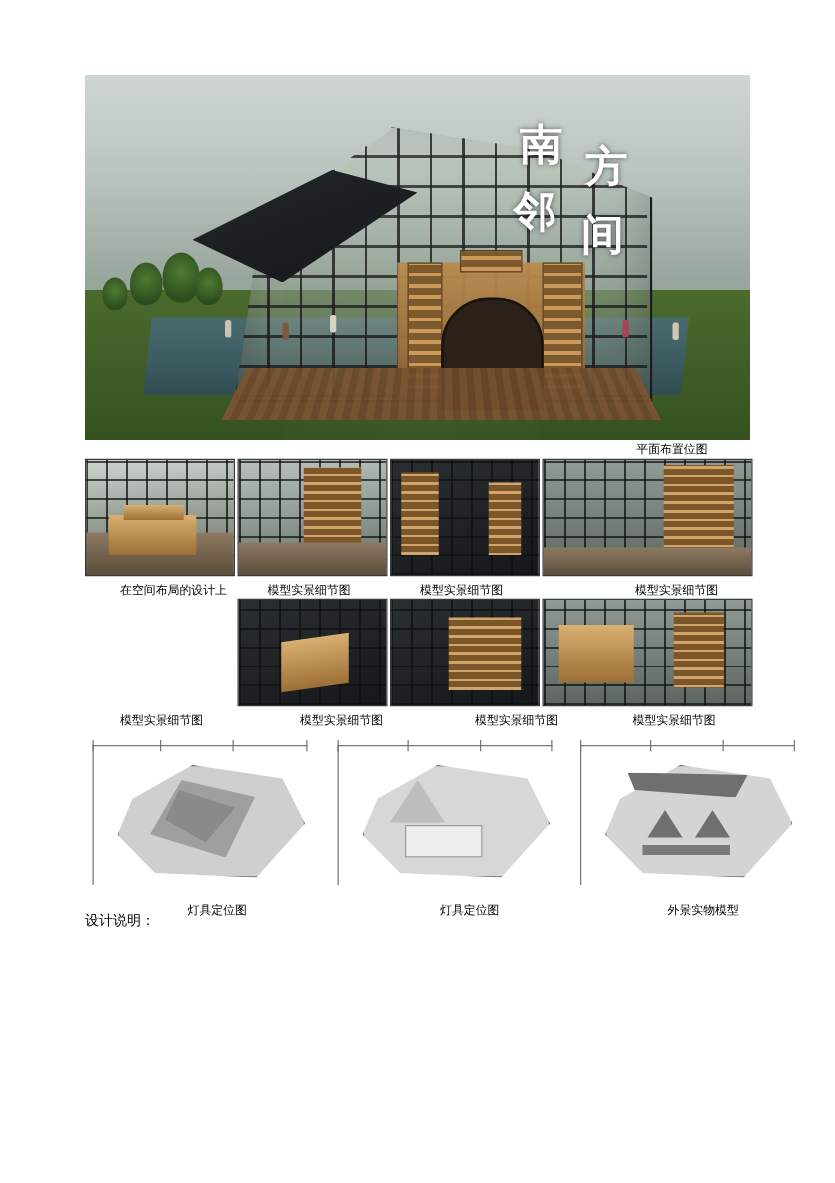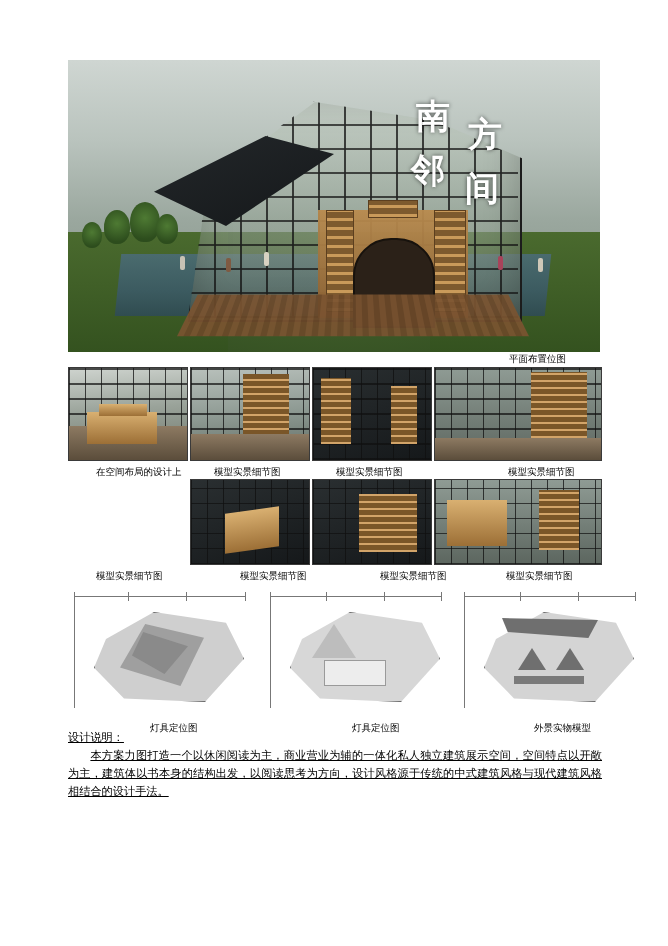--- a/index.html
+++ b/index.html
@@ -189,21 +189,20 @@
   .text-block {
     position: absolute;
     left: 68px;
     top: 728px;
     width: 534px;
     font-family: "Liberation Serif", serif;
     font-size: 11.2px;
     line-height: 1.62;
     color: #000;
     text-align: justify;
-    text-decoration: underline;
   }
   .text-block p { margin: 0; }
   .indent { text-indent: 2em; }
 </style>
 </head>
 <body>
 
 <div class="page">
 
   <div class="hero-wrap">
@@ -325,16 +324,15 @@
     <div class="plan-poly" style="left:26px; top:24px; width:148px; height:88px; clip-path:polygon(8% 30%, 40% 0%, 88% 12%, 100% 52%, 74% 100%, 20% 96%, 0% 62%); background:#d4d4d4;"></div>
     <div style="position:absolute; left:44px; top:30px; width:96px; height:20px; background:#6f6f6f; clip-path:polygon(0 0, 100% 10%, 90% 100%, 6% 70%);"></div>
     <div style="position:absolute; left:60px; top:60px; width:0; height:0; border-left:14px solid transparent; border-right:14px solid transparent; border-bottom:22px solid #6f6f6f;"></div>
     <div style="position:absolute; left:98px; top:60px; width:0; height:0; border-left:14px solid transparent; border-right:14px solid transparent; border-bottom:22px solid #6f6f6f;"></div>
     <div style="position:absolute; left:56px; top:88px; width:70px; height:8px; background:#7a7a7a;"></div>
   </div>
   <div class="caption" style="left:534px; top:722px;">外景实物模型</div>
 
   <div class="text-block">
     <p>设计说明：</p>
-    <p class="indent">本方案力图打造一个以休闲阅读为主，商业营业为辅的一体化私人独立建筑展示空间，空间特点以开敞为主，建筑体以书本身的结构出发，以阅读思考为方向，设计风格源于传统的中式建筑风格与现代建筑风格相结合的设计手法。</p>
   </div>
 
 </div>
 
 </body></html>

